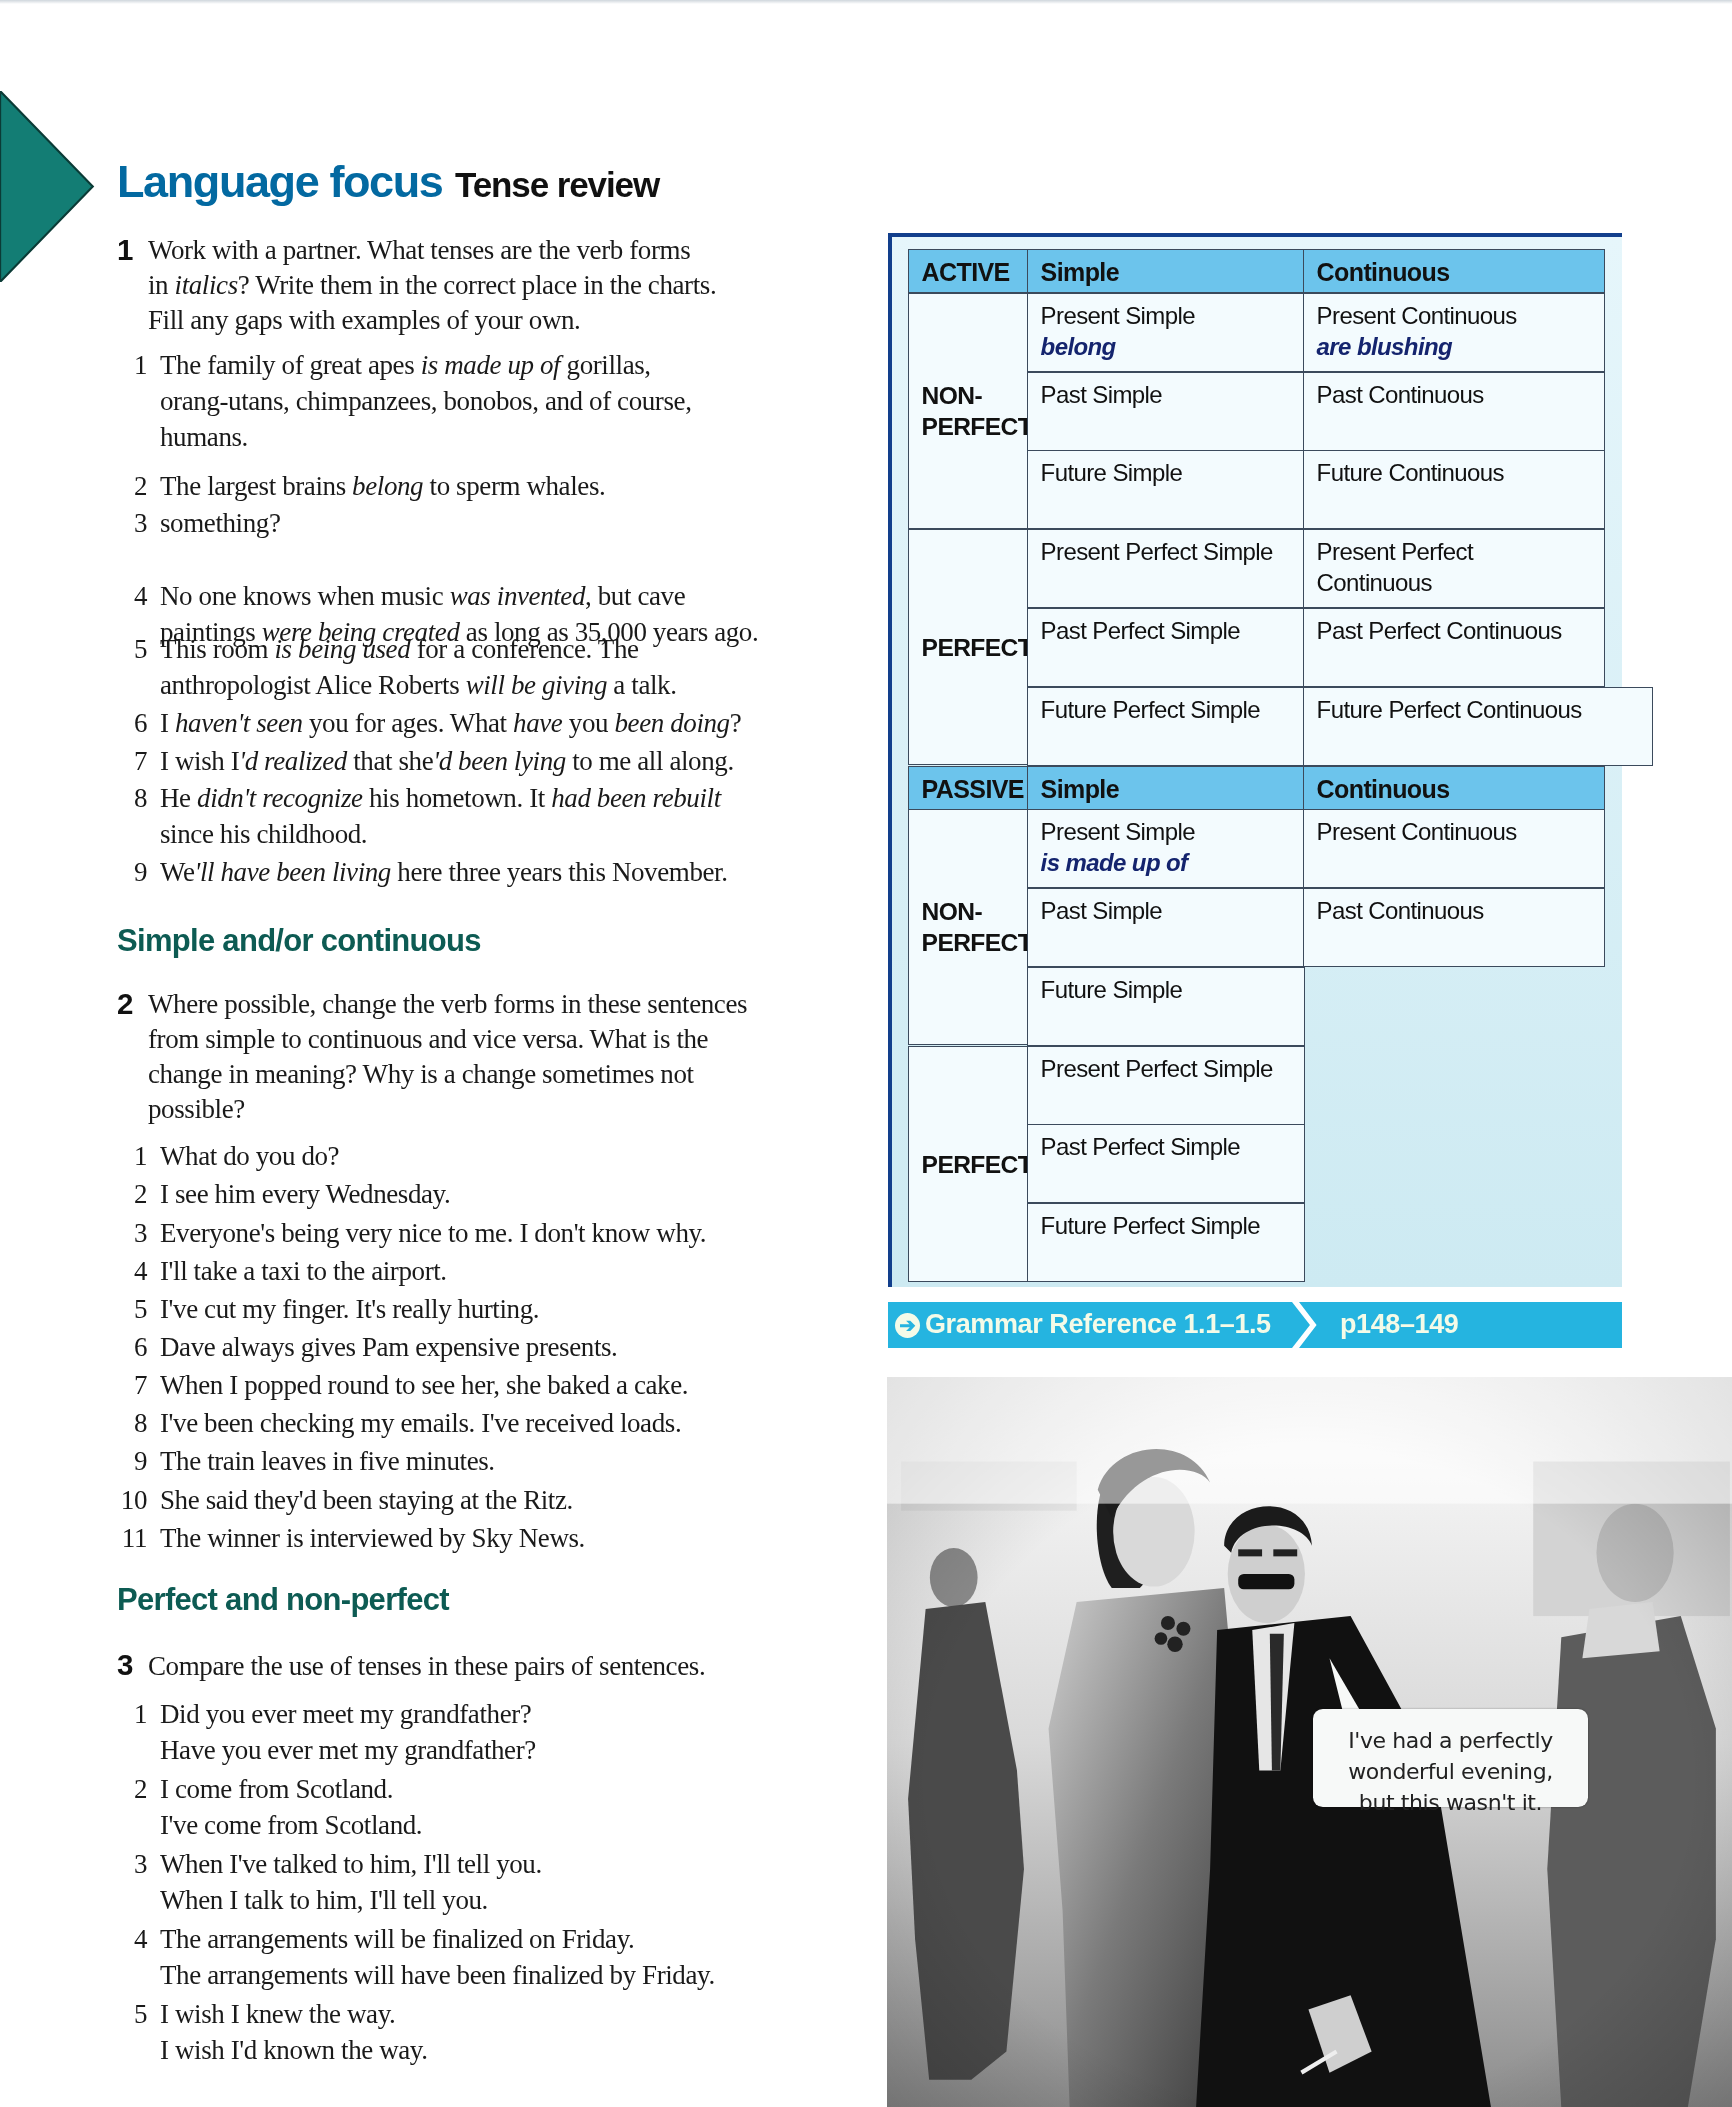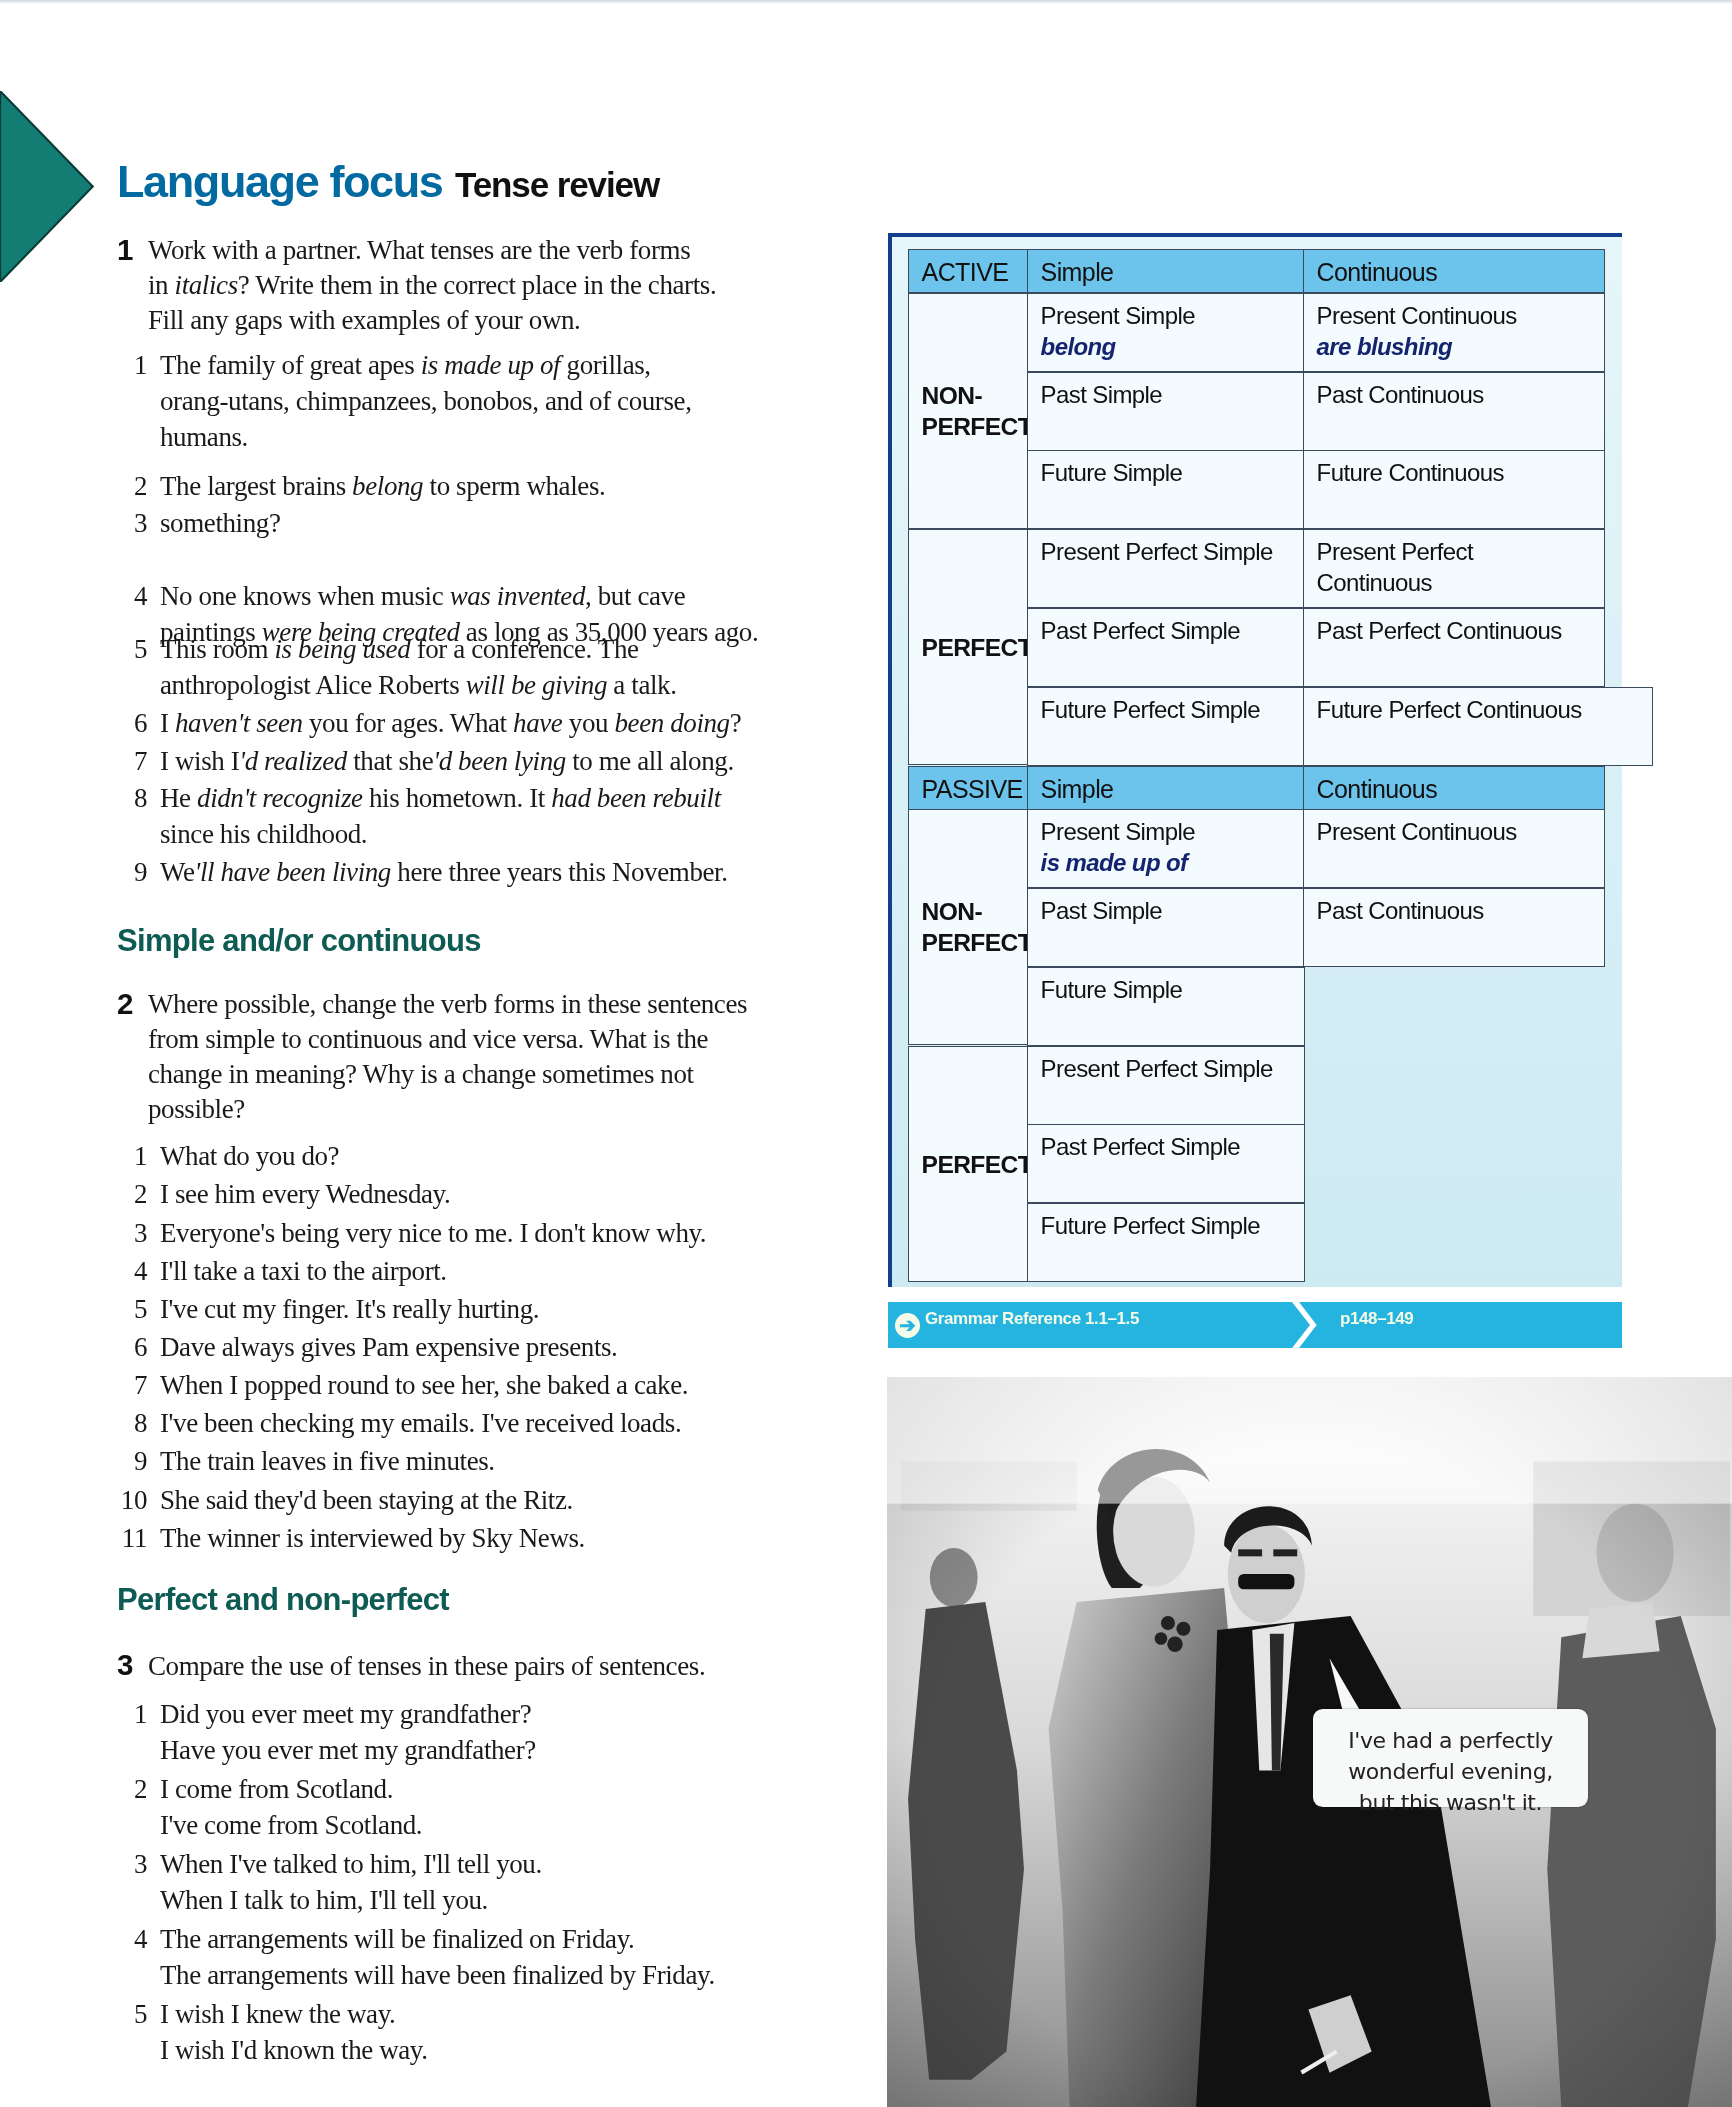--- a/index.html
+++ b/index.html
@@ -23,29 +23,29 @@
   .item .n { position:absolute; left:0; width:28px; text-align:right; }
   .item .t { position:absolute; left:41px; white-space:nowrap; }
   .item .t2 { display:block; }
   .heading { position:absolute; font-family:"Liberation Sans", sans-serif; font-weight:bold; font-size:31px; color:#0d5b53; letter-spacing:-0.7px; white-space:nowrap; }
   i { font-style:italic; }
 
   
   #chart-box { left:888px; top:233px; width:734px; height:1054px; background:#dff2f8; border-left:4.9px solid #123f8c; border-top:4.9px solid #123f8c; box-sizing:border-box; }
   #chart-box .fade { position:absolute; right:0; top:0; width:100%; height:100%; background:linear-gradient(180deg,#e6f6fb 0%, #cdeaf2 100%); }
   .cell { position:absolute; box-sizing:border-box; border:1.4px solid #3b4a5c; background:#f3fbfe; font-family:"Liberation Sans", sans-serif; font-size:24px; line-height:31px; color:#111; padding:5.6px 12.6px; letter-spacing:-0.6px; }
-  .cell.hdr { background:#6cc4ec; font-weight:normal; padding-top:7px; font-size:25px; }
+  .cell.hdr { background:#6cc4ec; font-weight:bold; padding-top:7px; font-size:25px; }
   .cell.side { font-weight:bold; font-size:24.6px; display:flex; align-items:center; padding-left:12.6px; }
   .cell .ex { display:block; font-style:italic; font-weight:bold; color:#14246e; }
 
   
   #gref { left:888px; top:1302px; width:734px; height:46px; }
   #gref .seg1 { position:absolute; left:0; top:0; height:46px; width:422px; background:#25b4e0; clip-path:polygon(0 0, 404px 0, 422px 23px, 404px 46px, 0 46px); }
   #gref .seg2 { position:absolute; left:411px; top:0; height:46px; width:323px; background:#25b4e0; clip-path:polygon(0 0, 323px 0, 323px 46px, 0 46px, 17.6px 23px); }
-  #gref .lbl { position:absolute; top:7px; font-family:"Liberation Sans", sans-serif; font-weight:bold; font-size:17px; color:#f4fbe8; white-space:nowrap; letter-spacing:-0.4px; }
+  #gref .lbl { position:absolute; top:7px; font-family:"Liberation Sans", sans-serif; font-weight:bold; font-size:27px; color:#f4fbe8; white-space:nowrap; letter-spacing:-0.4px; }
   #gref .icon { position:absolute; left:7px; top:10.5px; width:25px; height:25px; border-radius:50%; background:#f4fbe8; color:#25b4e0; font-size:19.7px; line-height:25px; text-align:center; font-weight:bold; }
 
   
   #photo { left:887px; top:1377px; width:845px; height:731px; overflow:hidden; }
   #bubble { left:1313px; top:1709px; width:275px; height:98px; background:#f7f9f8; border-radius:9.8px; box-shadow:0 0 2.1px rgba(0,0,0,0.4); }
   #bubble .txt { position:absolute; left:0; right:0; top:15.5px; text-align:center; font-family:"DejaVu Sans", sans-serif; font-size:22px; line-height:31px; color:#222; letter-spacing:-0.4px; }
 </style>
 </head>
 <body>
 

